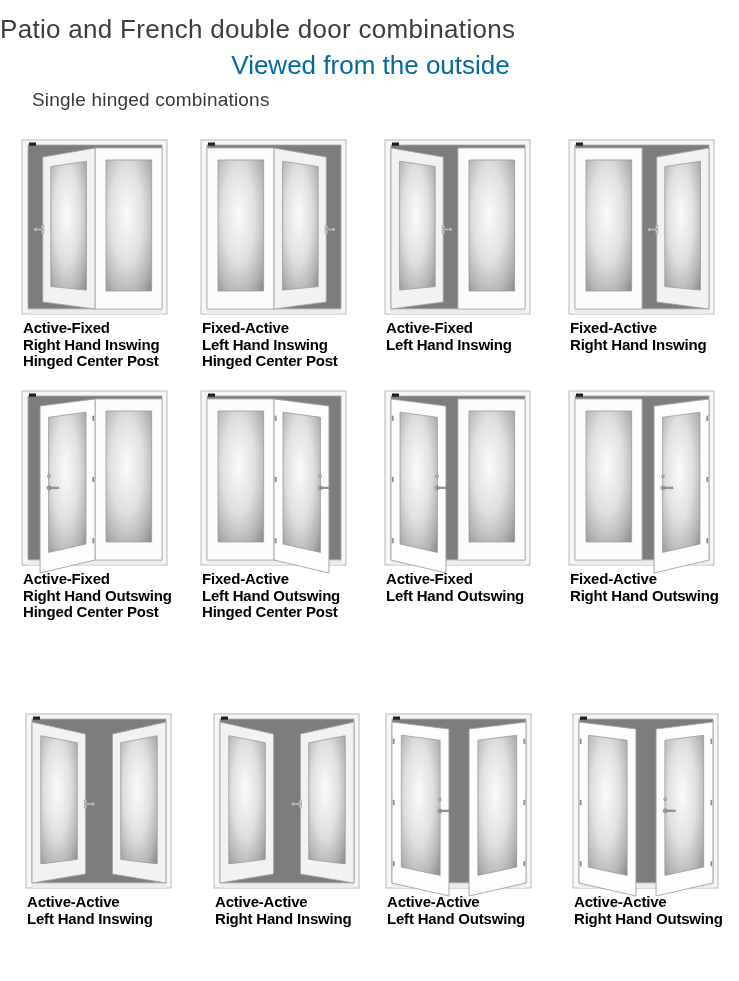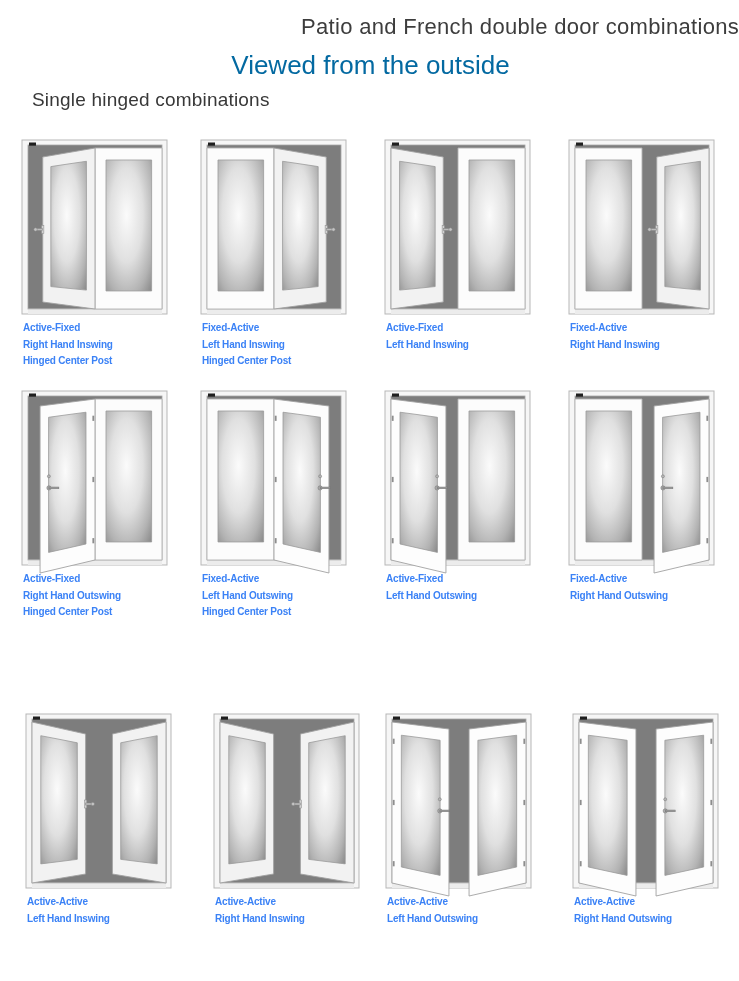--- a/index.html
+++ b/index.html
@@ -1,33 +1,33 @@
 <!DOCTYPE html>
 <html><head>
 <meta charset="utf-8">
 <style>
   html,body{margin:0;padding:0;background:#ffffff;}
   body{width:739px;height:981px;position:relative;font-family:"Liberation Sans",sans-serif;overflow:hidden;}
   .page{position:absolute;inset:0;background:#fff;}
-  .title{position:absolute;top:14px;left:0;width:739px;text-align:right;margin:0;
-         font-size:22px;font-weight:400;color:#3d3d3d;letter-spacing:.3px;}
+  .title{position:absolute;top:14px;left:0;width:739px;text-align:left;margin:0;
+         font-size:26px;font-weight:400;color:#3d3d3d;letter-spacing:.3px;}
   .subtitle{position:absolute;top:50px;left:1px;width:739px;text-align:center;margin:0;
          font-size:26px;font-weight:400;color:#0369a1;}
   .sec{position:absolute;margin:0;font-size:19px;font-weight:400;color:#383838;letter-spacing:.2px;}
   #sec0{left:32px;top:89px;text-align:right;}
   #sec1{left:42px;top:660px;}
   .row{position:absolute;left:0;width:739px;height:270px;}
   #row0{top:139px;}
   #row1{top:390px;}
   #row2{top:713px;}
   .cell{position:absolute;top:0;width:148px;}
   .art{position:absolute;left:0;top:0;width:148px;height:190px;}
   .art svg{display:block;}
-  .lbl{position:absolute;left:2px;top:181px;width:200px;color:#3b82f6;
-       font-weight:700;font-size:10px;line-height:16.5px;letter-spacing:-.2px;white-space:nowrap;}
+  .lbl{position:absolute;left:2px;top:181px;width:200px;color:#000000;
+       font-weight:700;font-size:15px;line-height:16.5px;letter-spacing:-.2px;white-space:nowrap;}
 </style>
 </head>
 <body>
 
 <main class="page">
   <h1 class="title">Patio and French double door combinations</h1>
   <h2 class="subtitle">Viewed from the outside</h2>
   <h3 class="sec" id="sec0">Single hinged combinations</h3>
   <div class="row" id="row0">
       <figure class="cell" style="margin: 0px; left: 21px;">

